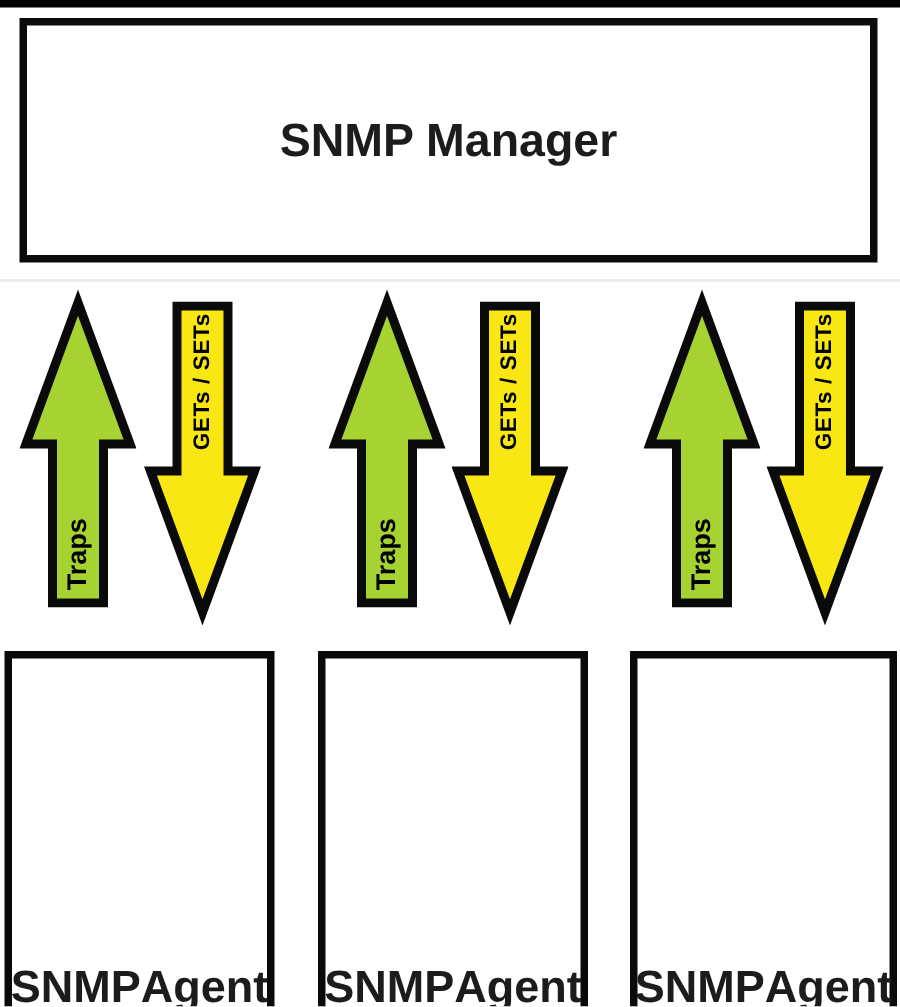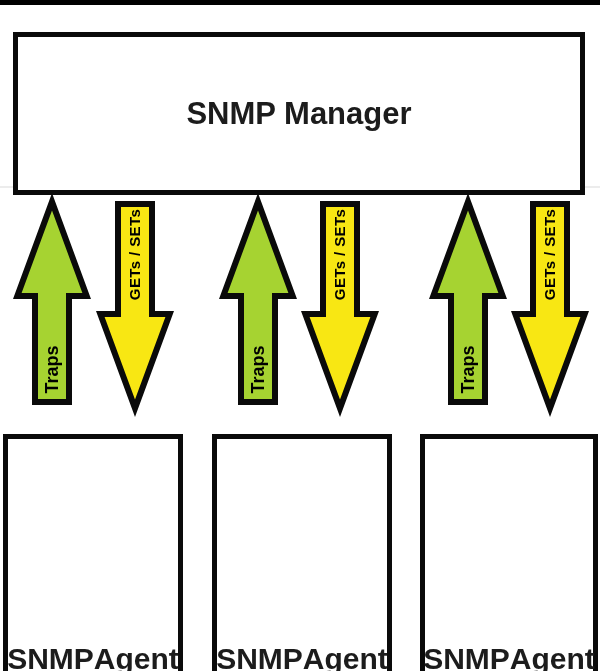--- a/index.html
+++ b/index.html
@@ -4,21 +4,21 @@
 <style>
   html, body { margin:0; padding:0; background:#ffffff; }
   .canvas {
     position:relative; width:600px; height:671px; background:#ffffff;
     font-family:"Liberation Sans", sans-serif; overflow:hidden;
   }
   .topbar { position:absolute; left:0; top:0; width:600px; height:5px; background:#000; }
   .ghost-line { position:absolute; left:0; top:186px; width:600px; height:2px; background:#ececec; }
 
   .manager-box {
-    position:absolute; left:13px; top:32px; width:572px; height:163px;
+    position:absolute; left:13px; top:12px; width:572px; height:163px;
     box-sizing:border-box; border:5px solid #0a0a0a; background:#fff;
     display:flex; align-items:center; justify-content:center;
   }
   .manager-title { font-weight:bold; font-size:31px; color:#1c1c1c; }
 
   .agent-box {
     position:absolute; top:434px; width:180px; height:256px;
     box-sizing:border-box; border:5px solid #0a0a0a; background:#fff;
     display:flex; align-items:flex-end; justify-content:center;
   }

